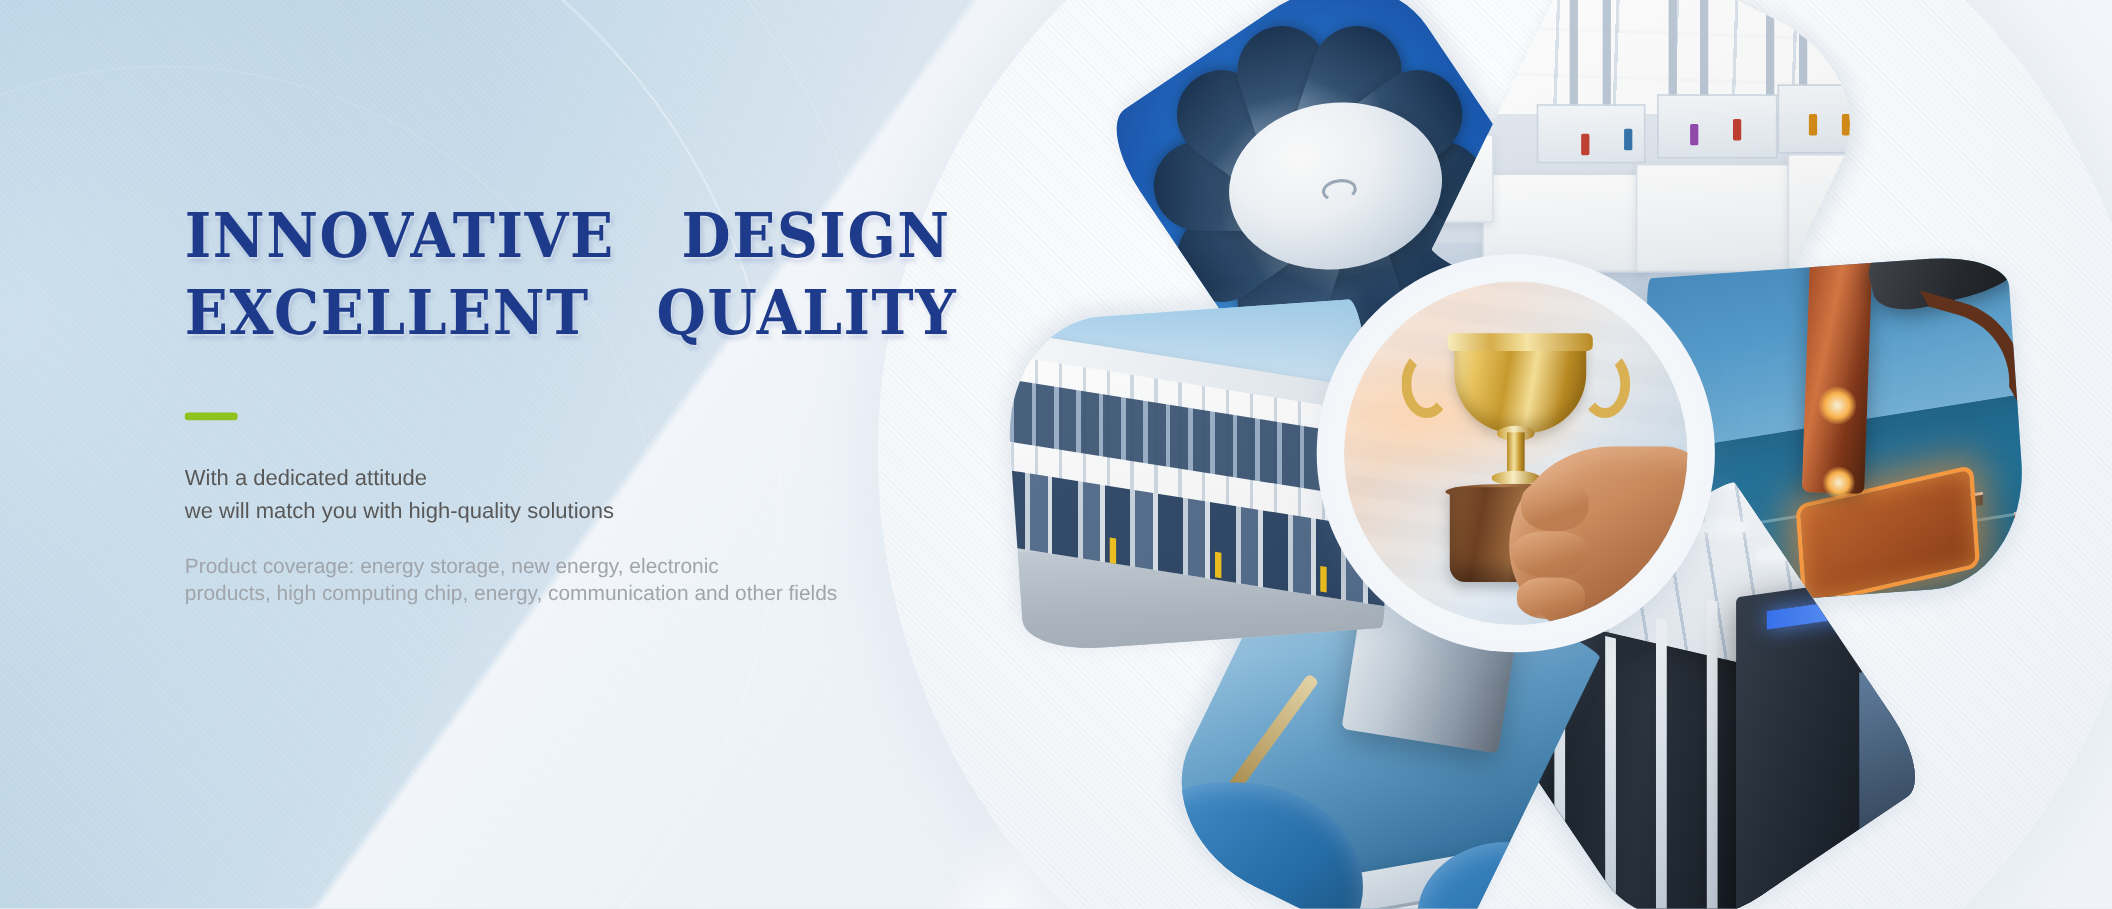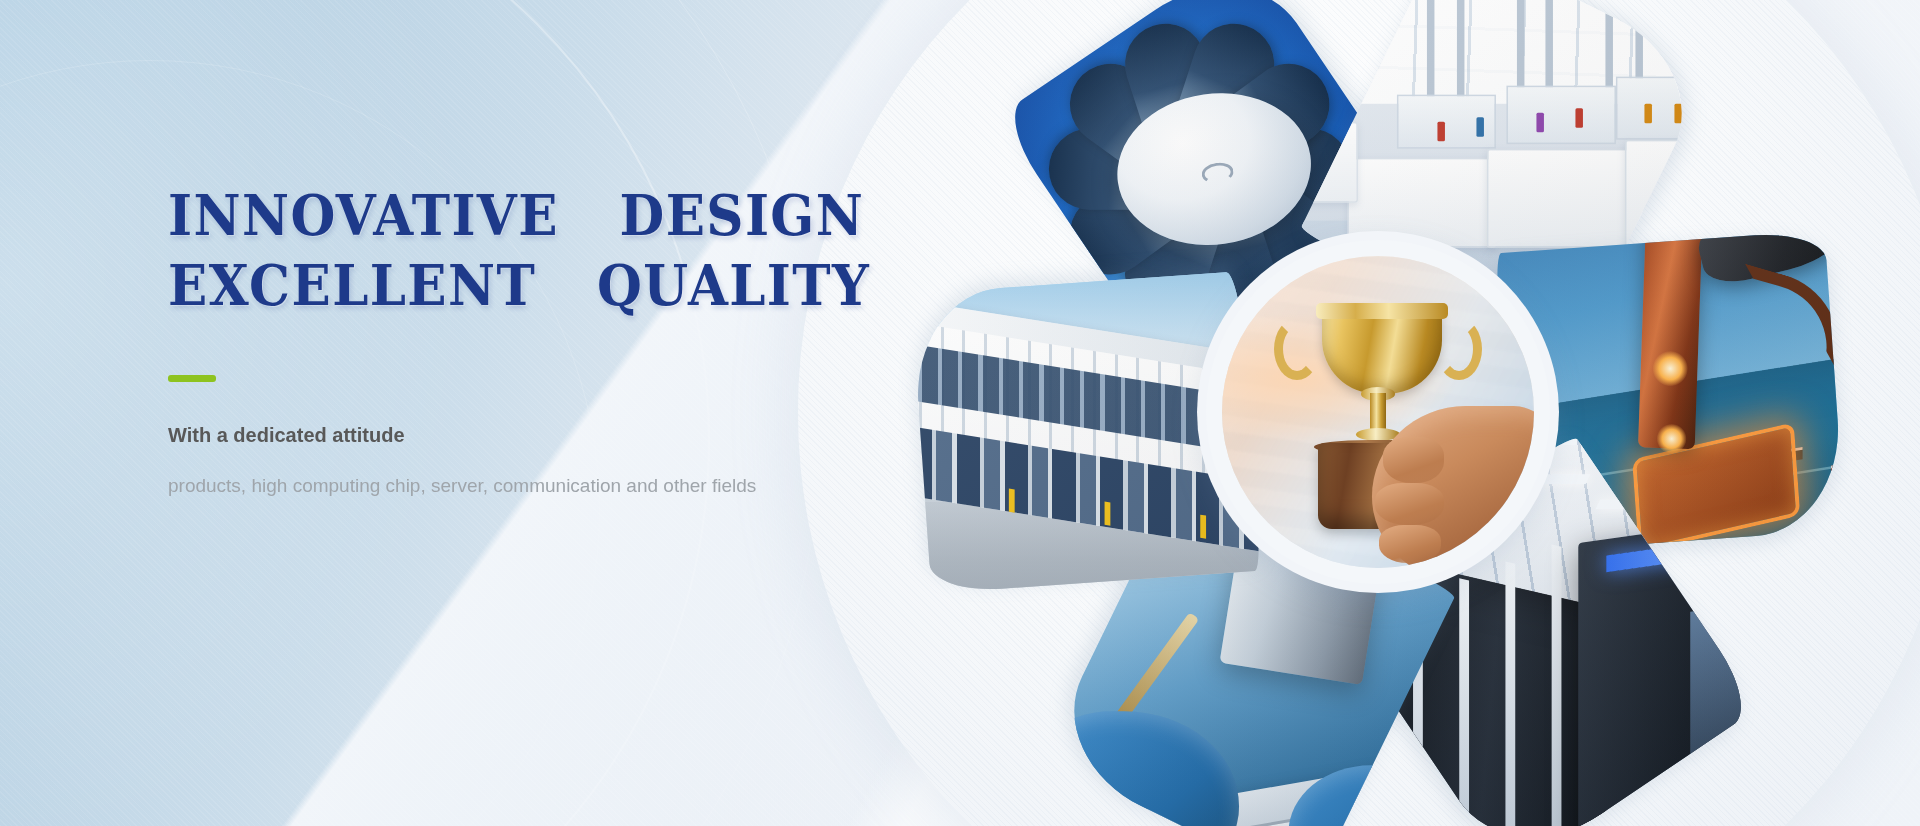--- a/index.html
+++ b/index.html
@@ -81,21 +81,21 @@
   .accent-bar{
     margin-top:55px;
     width:48px; height:7px;
     border-radius:3px;
     background:#8ec31f;
   }
 
   .subhead{
     margin-top:38px;
     font-size:20px;
-    font-weight:700;
+    font-weight:400;
     line-height:30px;
     color:#585858;
   }
   .subhead div{ white-space:nowrap; }
 
   .body-copy{
     margin-top:24px;
     font-size:19px;
     font-weight:400;
     line-height:24px;
@@ -659,21 +659,23 @@
     <div class="headline">
       <span>EXCELLENT</span>
       <span class="sp"></span>
       <span>QUALITY</span>
     </div>
 
     <div class="accent-bar"></div>
 
     <div class="subhead">
       <div>With a dedicated attitude</div>
+      <div>we will match you with high-quality solutions</div>
     </div>
 
     <div class="body-copy">
-      <div>products, high computing chip, server, communication and other fields</div>
+      <div>Product coverage: energy storage, new energy, electronic</div>
+      <div>products, high computing chip, energy, communication and other fields</div>
     </div>
   </div>
 
   <div class="bg-hatch"></div>
 </div>
 
 </body></html>

